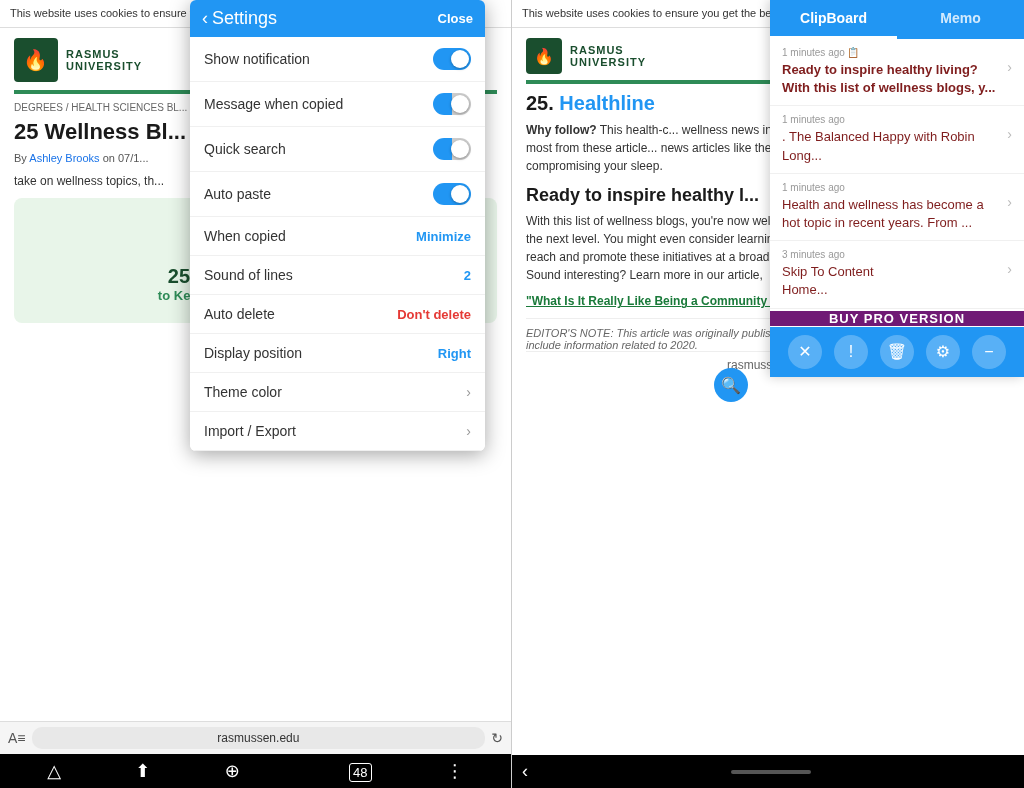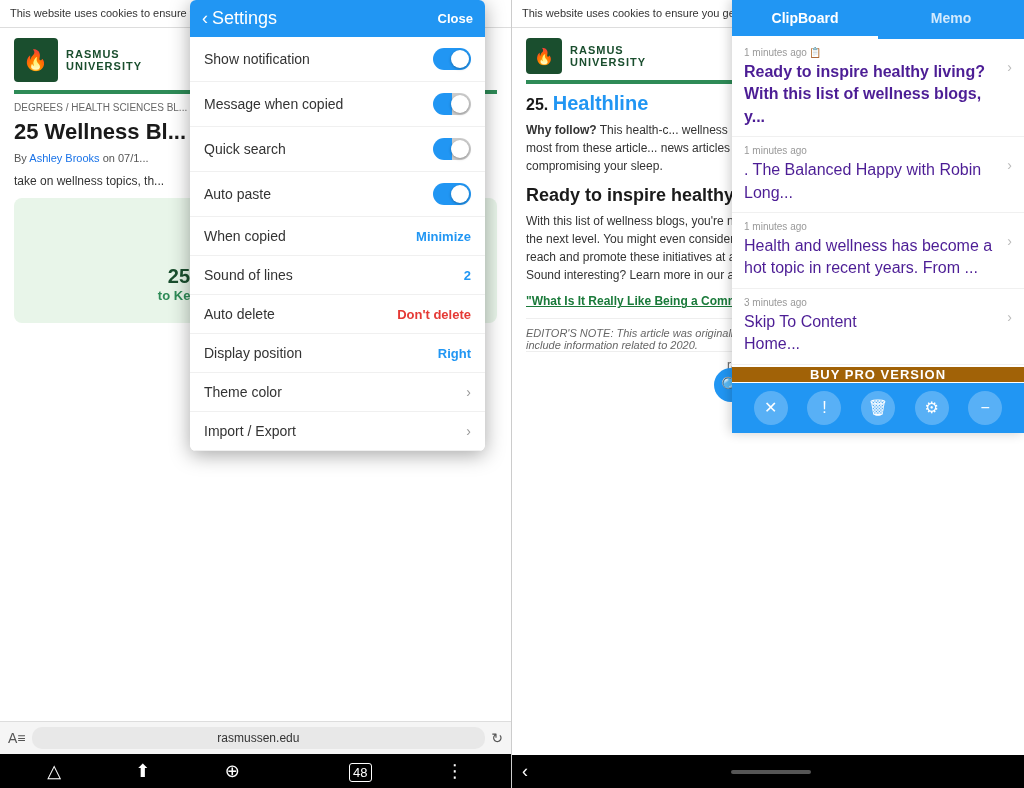--- a/index.html
+++ b/index.html
@@ -257,21 +257,21 @@
       position: relative;
       display: inline-block;
       padding-left: 35px;
     }
 
     
     .clipboard-overlay {
       position: absolute;
       top: 0;
       right: 0;
-      width: 292px;
+      width: 254px;
       background: #fff;
       box-shadow: -2px 0 12px rgba(0,0,0,0.2);
       z-index: 100;
       border-radius: 0 0 0 4px;
     }
     .clipboard-header {
       background: #2196f3;
       display: flex;
       padding: 0;
     }
@@ -299,38 +299,38 @@
       align-items: flex-start;
       justify-content: space-between;
       gap: 8px;
     }
     .clip-time {
       font-size: 10px;
       color: #999;
       margin-bottom: 3px;
     }
     .clip-text {
-      font-size: 16px;
-      color: #4c1d95;
+      font-size: 13px;
+      color: #7f1d1d;
       line-height: 1.4;
     }
     .clip-text strong {
       font-weight: 700;
     }
     .clip-arrow {
       color: #bbb;
       font-size: 14px;
       margin-top: 12px;
     }
     .clipboard-footer {
       padding: 0;
     }
     .buy-pro-btn {
       width: 100%;
-      background: #a16207;
+      background: #701a75;
       color: #fff;
       border: none;
       padding: 0;
       font-size: 13px;
       font-weight: 700;
       letter-spacing: 1px;
       cursor: pointer;
       text-transform: uppercase;
     }
     .clipboard-toolbar {
@@ -545,21 +545,21 @@
         <span style="font-size:16px;color:#f5a623;">🔥</span>
       </div>
       <div class="university-name" style="font-size:15px;">
         <span>RASMUS</span>
         <span>UNIVERSITY</span>
       </div>
     </div>
     <div class="green-bar"></div>
 
     <div class="healthline-title">
-      <span style="color:#1a1a1a;font-size:16px;">25. </span><span style="color:#2196f3;">Healthline</span>
+      <span style="color:#1a1a1a;font-size:20px;">25. </span><span style="color:#2196f3;">Healthline</span>
     </div>
     <div class="article-body-right">
       <strong>Why follow?</strong> This health-c... wellness news in a way tha... need to be a high-perform... the most from these article... news articles like the prop... atile home gym and th... compromising your sleep.
     </div>
 
     <div class="section-heading">Ready to inspire healthy l...</div>
     <div class="article-body-right">With this list of wellness blogs, you're now well-equipped to elevate your healthy lifestyle to the next level. You might even consider learning more about how you can expand your reach and promote these initiatives at a broader level as a community health professional. Sound interesting? Learn more in our article,</div>
     <div class="article-body-right">
       <a class="link-green">"What Is It Really Like Being a Community Health Worker? ↗"</a>
     </div>

